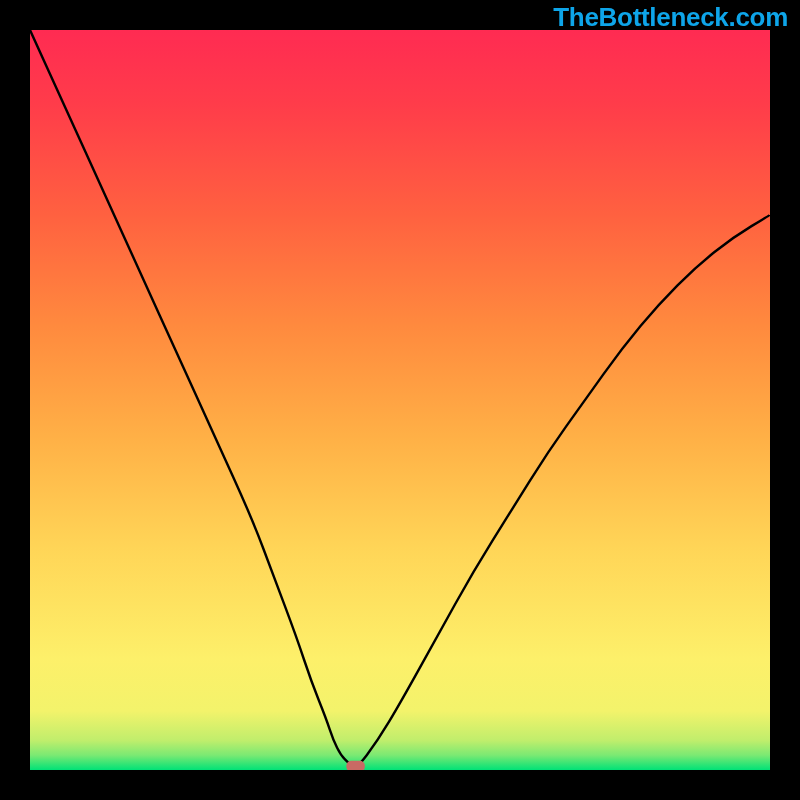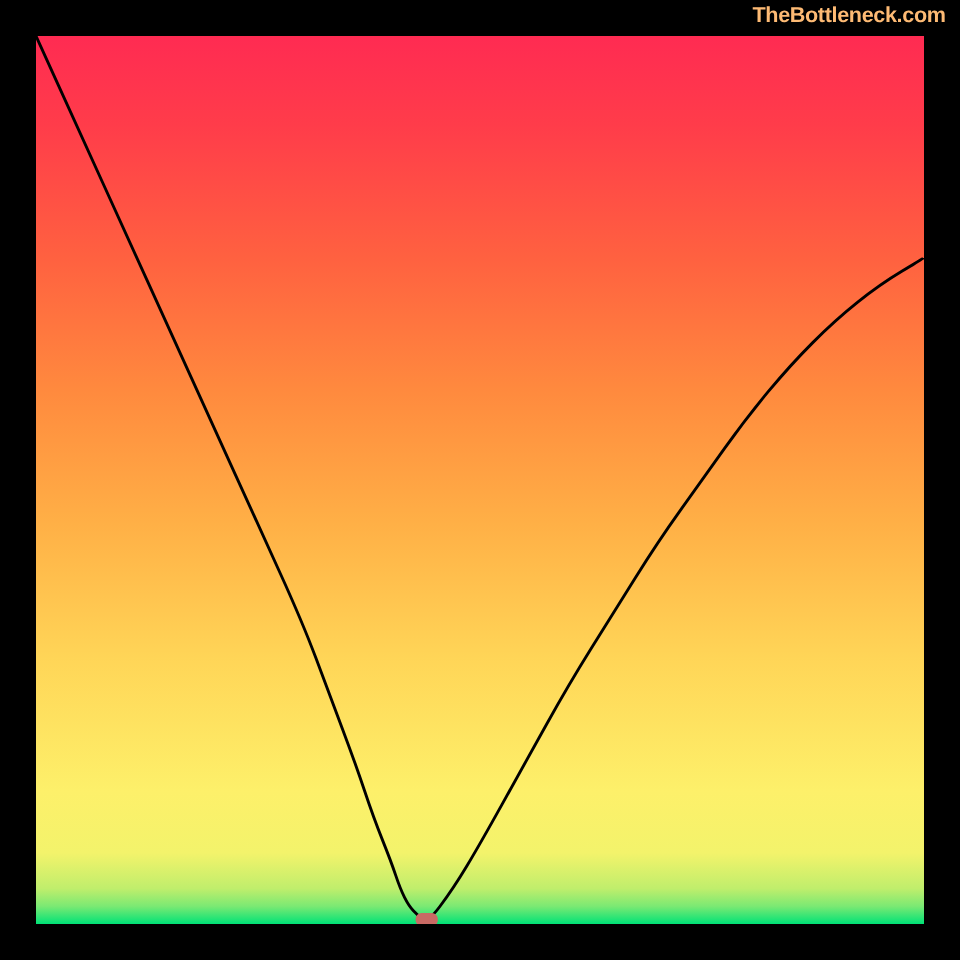--- a/index.html
+++ b/index.html
@@ -14,23 +14,23 @@
   .frame {
     width: 800px;
     height: 800px;
     background: #000;
     position: relative;
   }
   .watermark {
     position: absolute;
     top: 2px;
     right: 12px;
-    color: #fdba74;
+    color: #0ea5e9;
     font-weight: 600;
-    font-size: 18px;
+    font-size: 26px;
     letter-spacing: -0.3px;
     z-index: 5;
   }
   .plot {
     position: absolute;
     left: 30px;
     top: 30px;
     width: 740px;
     height: 740px;
     background: #fff;

